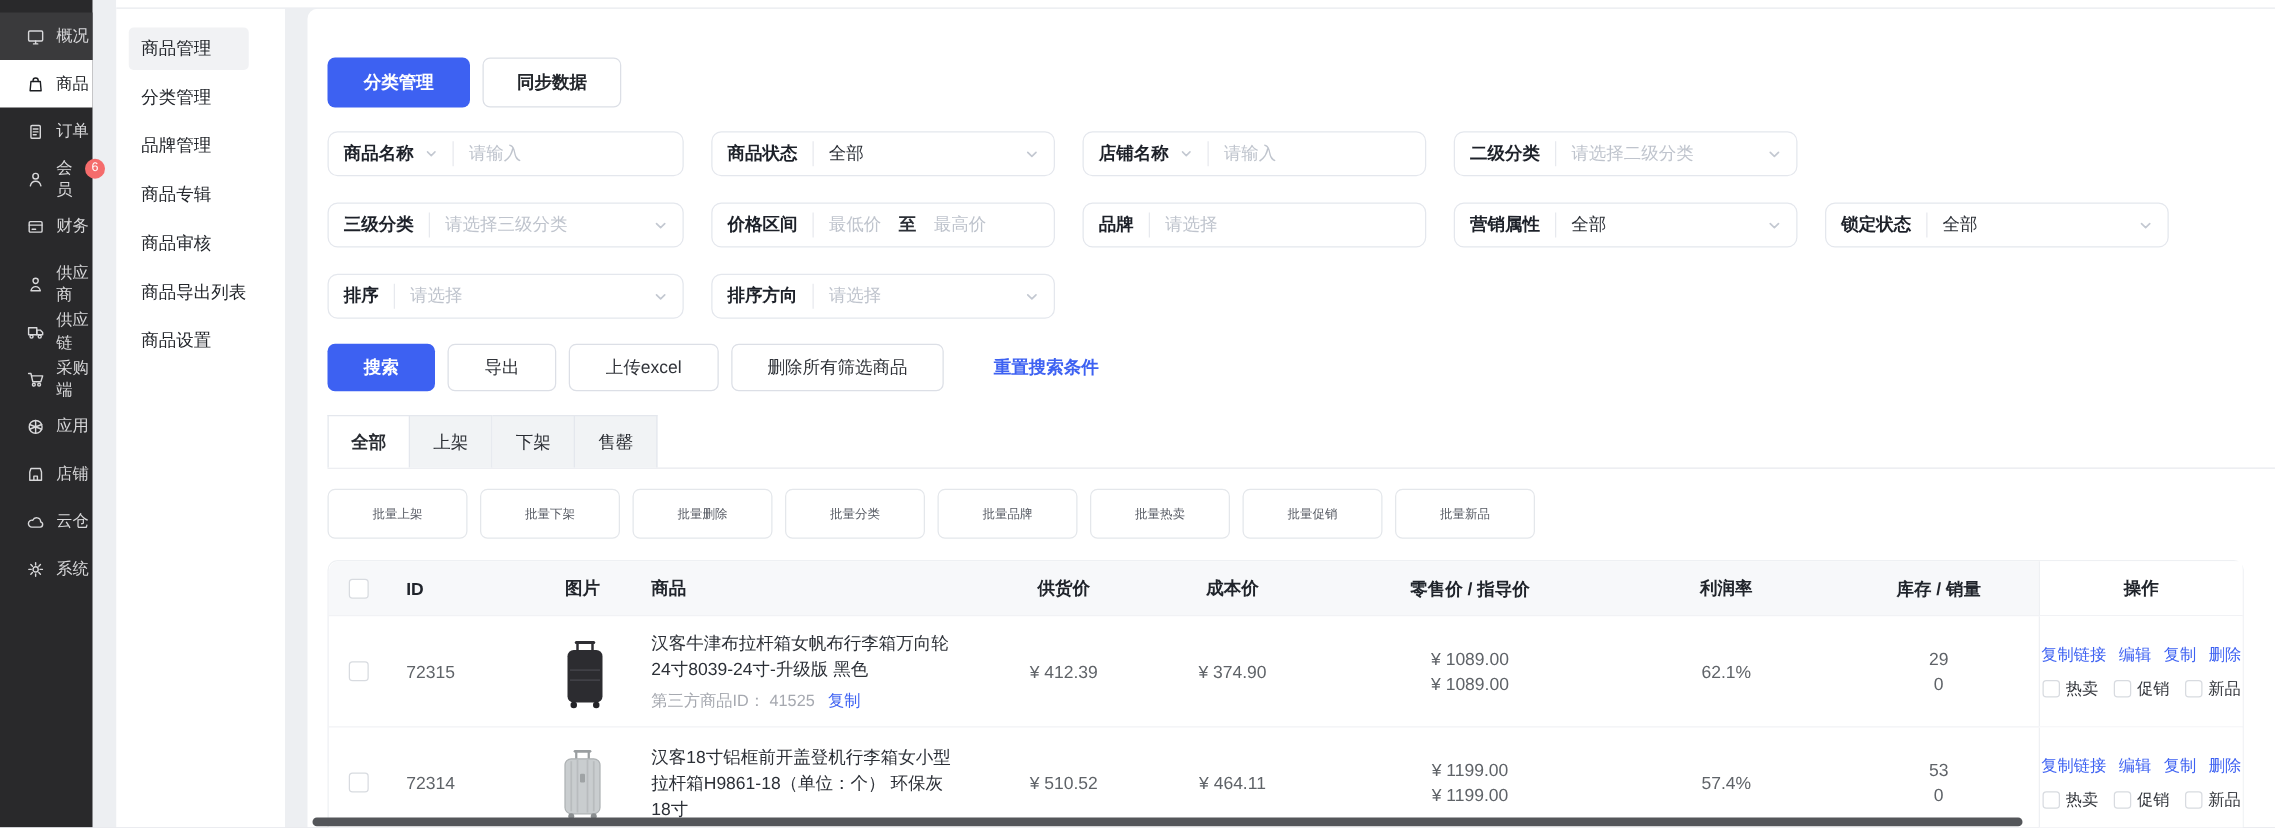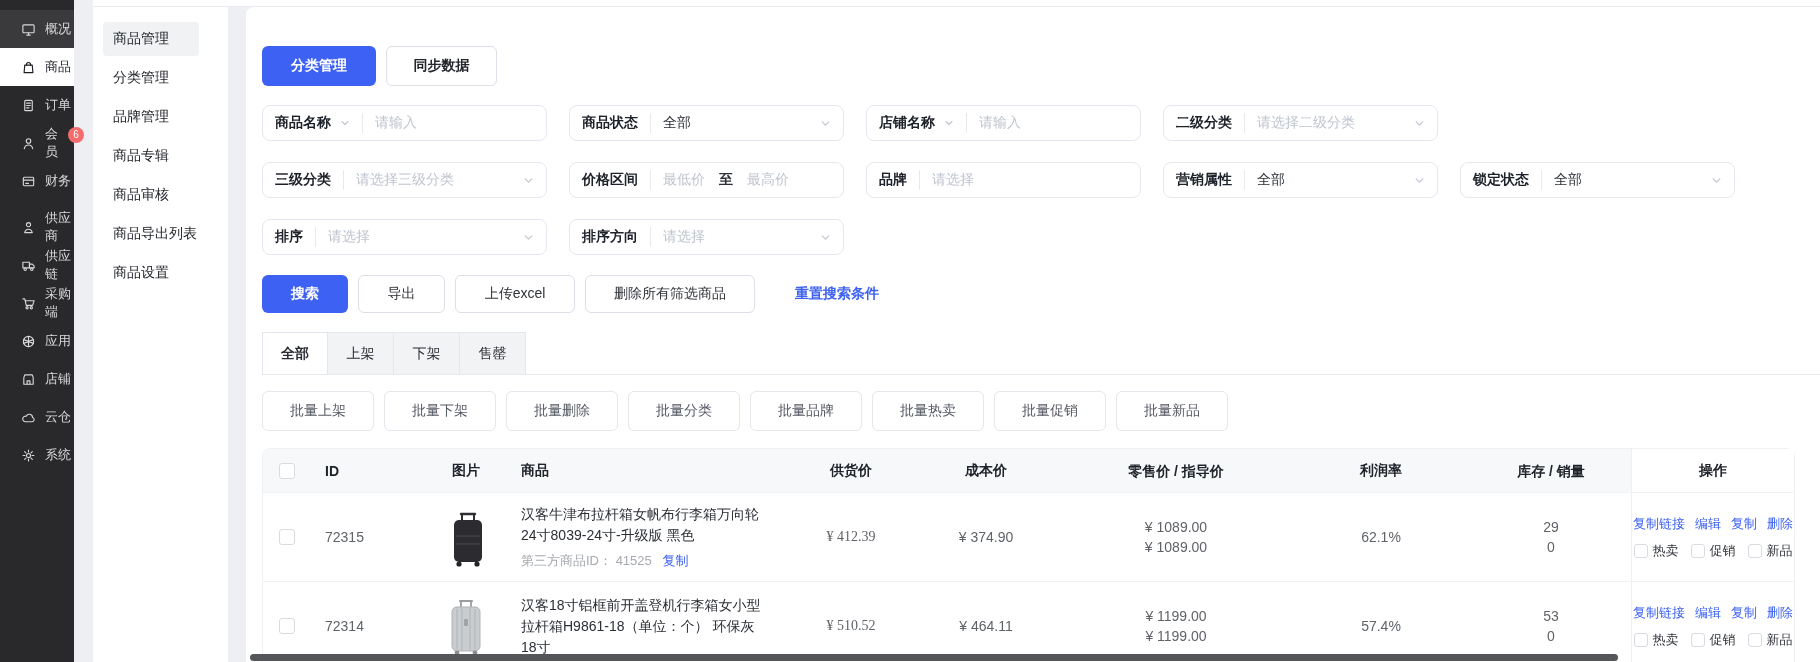--- a/index.html
+++ b/index.html
@@ -49,31 +49,31 @@
   
   .tabswrap{margin-top:19px;border-bottom:1px solid #e7e9ee;}
   .tabs{display:flex;}
   .tab{width:66px;height:42px;display:flex;align-items:center;justify-content:center;background:#f1f3f5;
        border:1px solid #e4e7ed;border-left:none;border-bottom:none;font-size:14px;color:#2a2d33;cursor:pointer;box-sizing:border-box;}
   .tab:first-child{border-left:1px solid #e4e7ed;}
   .tab.active{background:#fff;font-weight:600;}
   
   .brow{display:flex;gap:10px;margin-top:16px;}
   .bbtn{width:112px;height:40px;display:inline-flex;align-items:center;justify-content:center;background:#fff;
-        border:1px solid #e4e7eb;border-radius:6px;color:#565a63;font-size:14px;cursor:pointer;}
+        border:1px solid #e4e7eb;border-radius:6px;color:#565a63;font-size:10px;cursor:pointer;}
   
   .table{margin:17px 25px 0 0;border:1px solid #eef0f3;border-radius:8px 8px 0 0;position:relative;background:#fff;}
   .thead{display:flex;align-items:center;height:43px;background:#f7f8fa;border-radius:8px 8px 0 0;
          font-weight:600;font-size:14px;color:#20242b;}
   .trow{display:flex;align-items:center;min-height:88px;border-top:1px solid #f1f2f5;font-size:14px;color:#5f6368;}
   .c-check{width:48px;display:flex;justify-content:center;flex:0 0 auto;}
   .c-id{width:100px;padding-left:14px;box-sizing:border-box;flex:0 0 auto;}
   .c-img{width:110px;display:flex;justify-content:center;flex:0 0 auto;}
   .c-name{width:270px;flex:0 0 auto;}
-  .c-supply{width:120px;text-align:center;flex:0 0 auto;font-family:Liberation Serif, serif;}
+  .c-supply{width:120px;text-align:center;flex:0 0 auto;}
   .c-cost{width:150px;text-align:center;flex:0 0 auto;}
   .c-retail{width:230px;text-align:center;line-height:20px;flex:0 0 auto;}
   .c-profit{width:180px;text-align:center;flex:0 0 auto;}
   .c-stock{width:160px;text-align:center;line-height:20px;flex:0 0 auto;}
   .c-ops{flex:1;border-left:1px solid #eef0f3;align-self:stretch;background:#fff;
          display:flex;flex-direction:column;align-items:center;justify-content:center;}
   .thead .c-ops{font-weight:600;}
   .cb{width:16px;height:16px;border:1px solid #d8dbe0;border-radius:3px;background:#fff;display:inline-block;box-sizing:border-box;cursor:pointer;}
   .cb.sm{width:14px;height:14px;}
   .pname{color:#2b2f36;line-height:21px;width:240px;}

